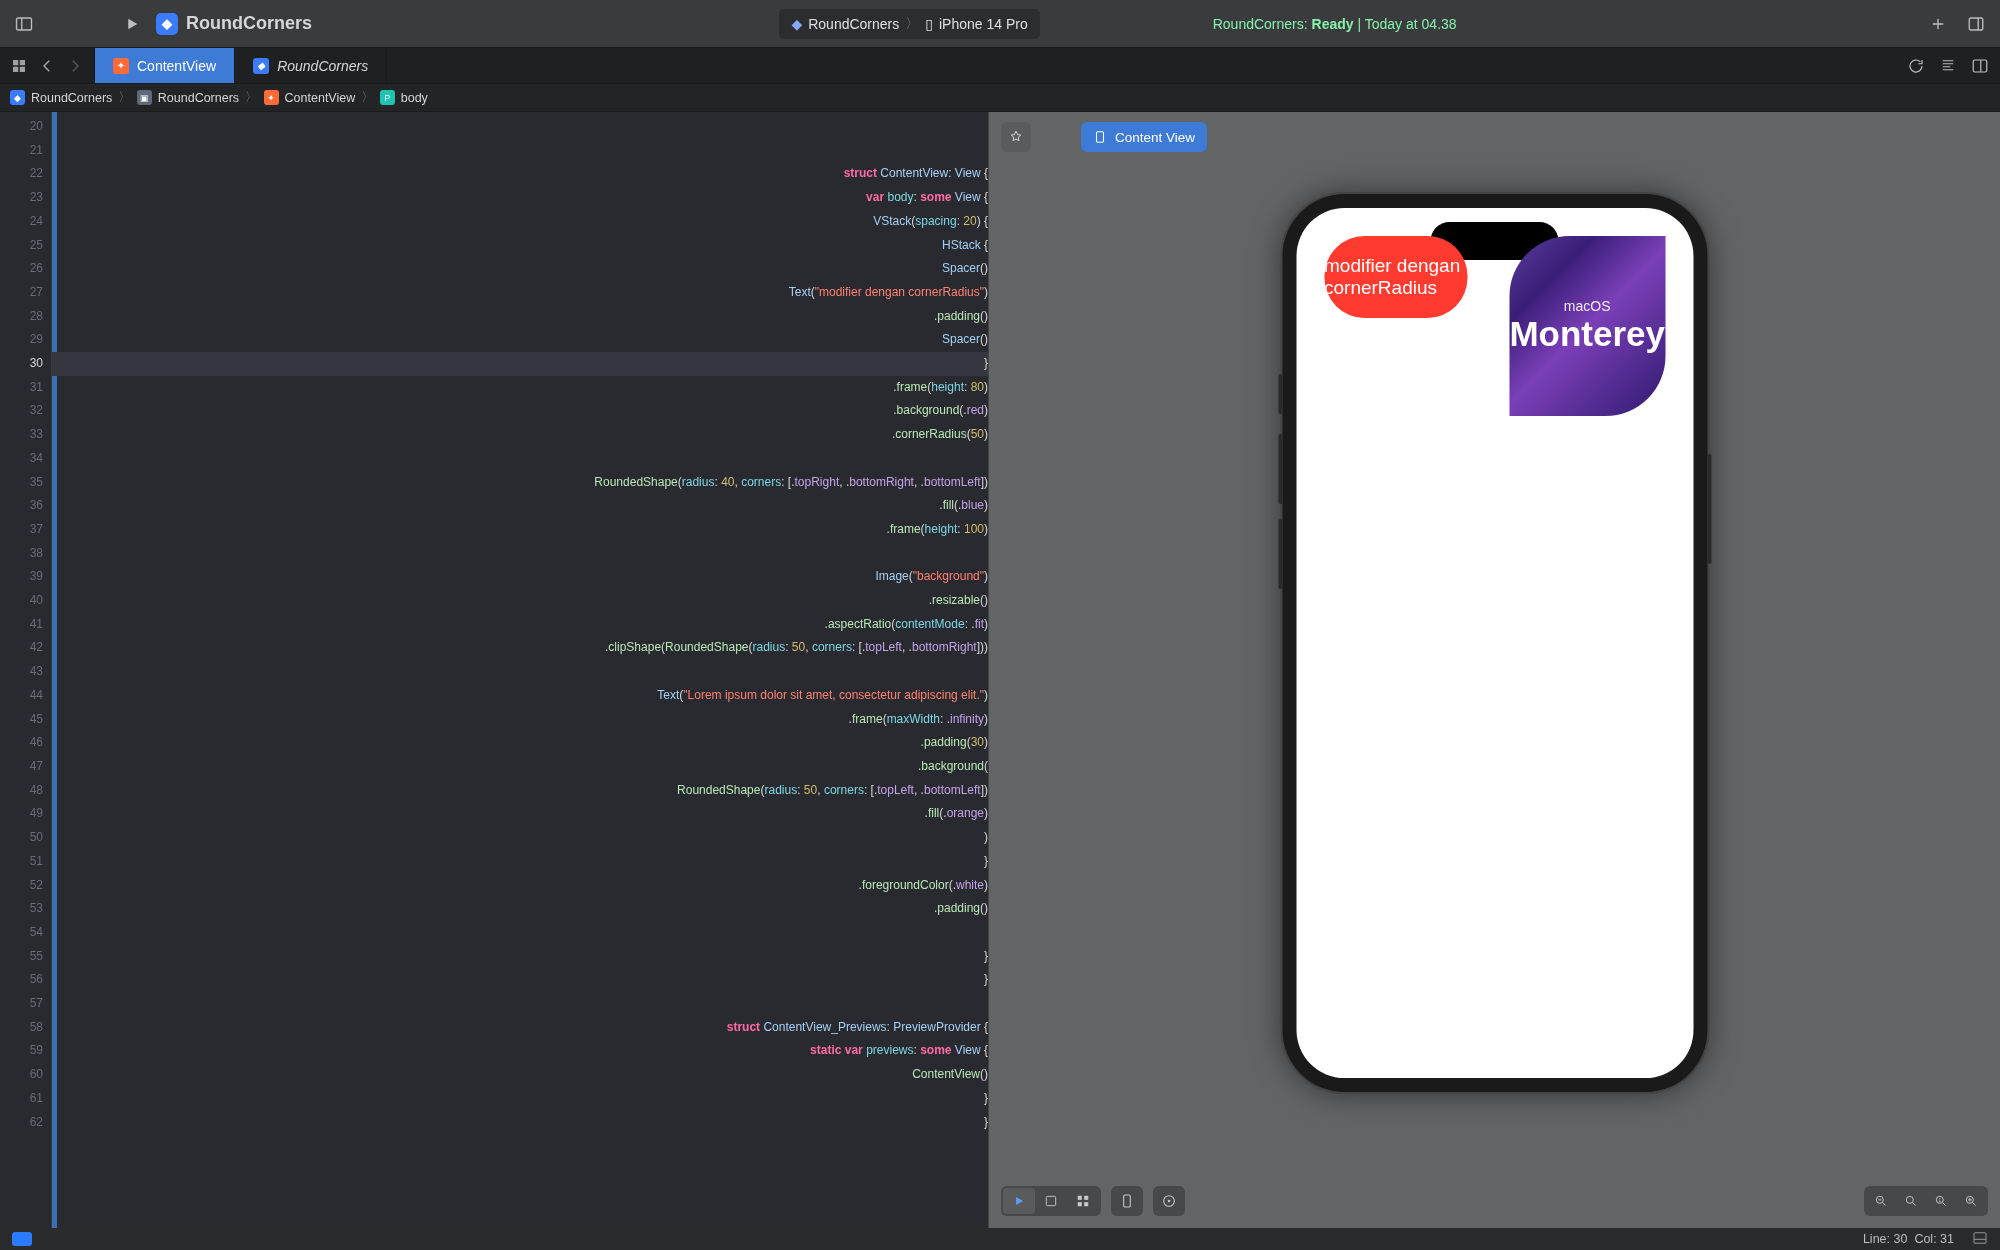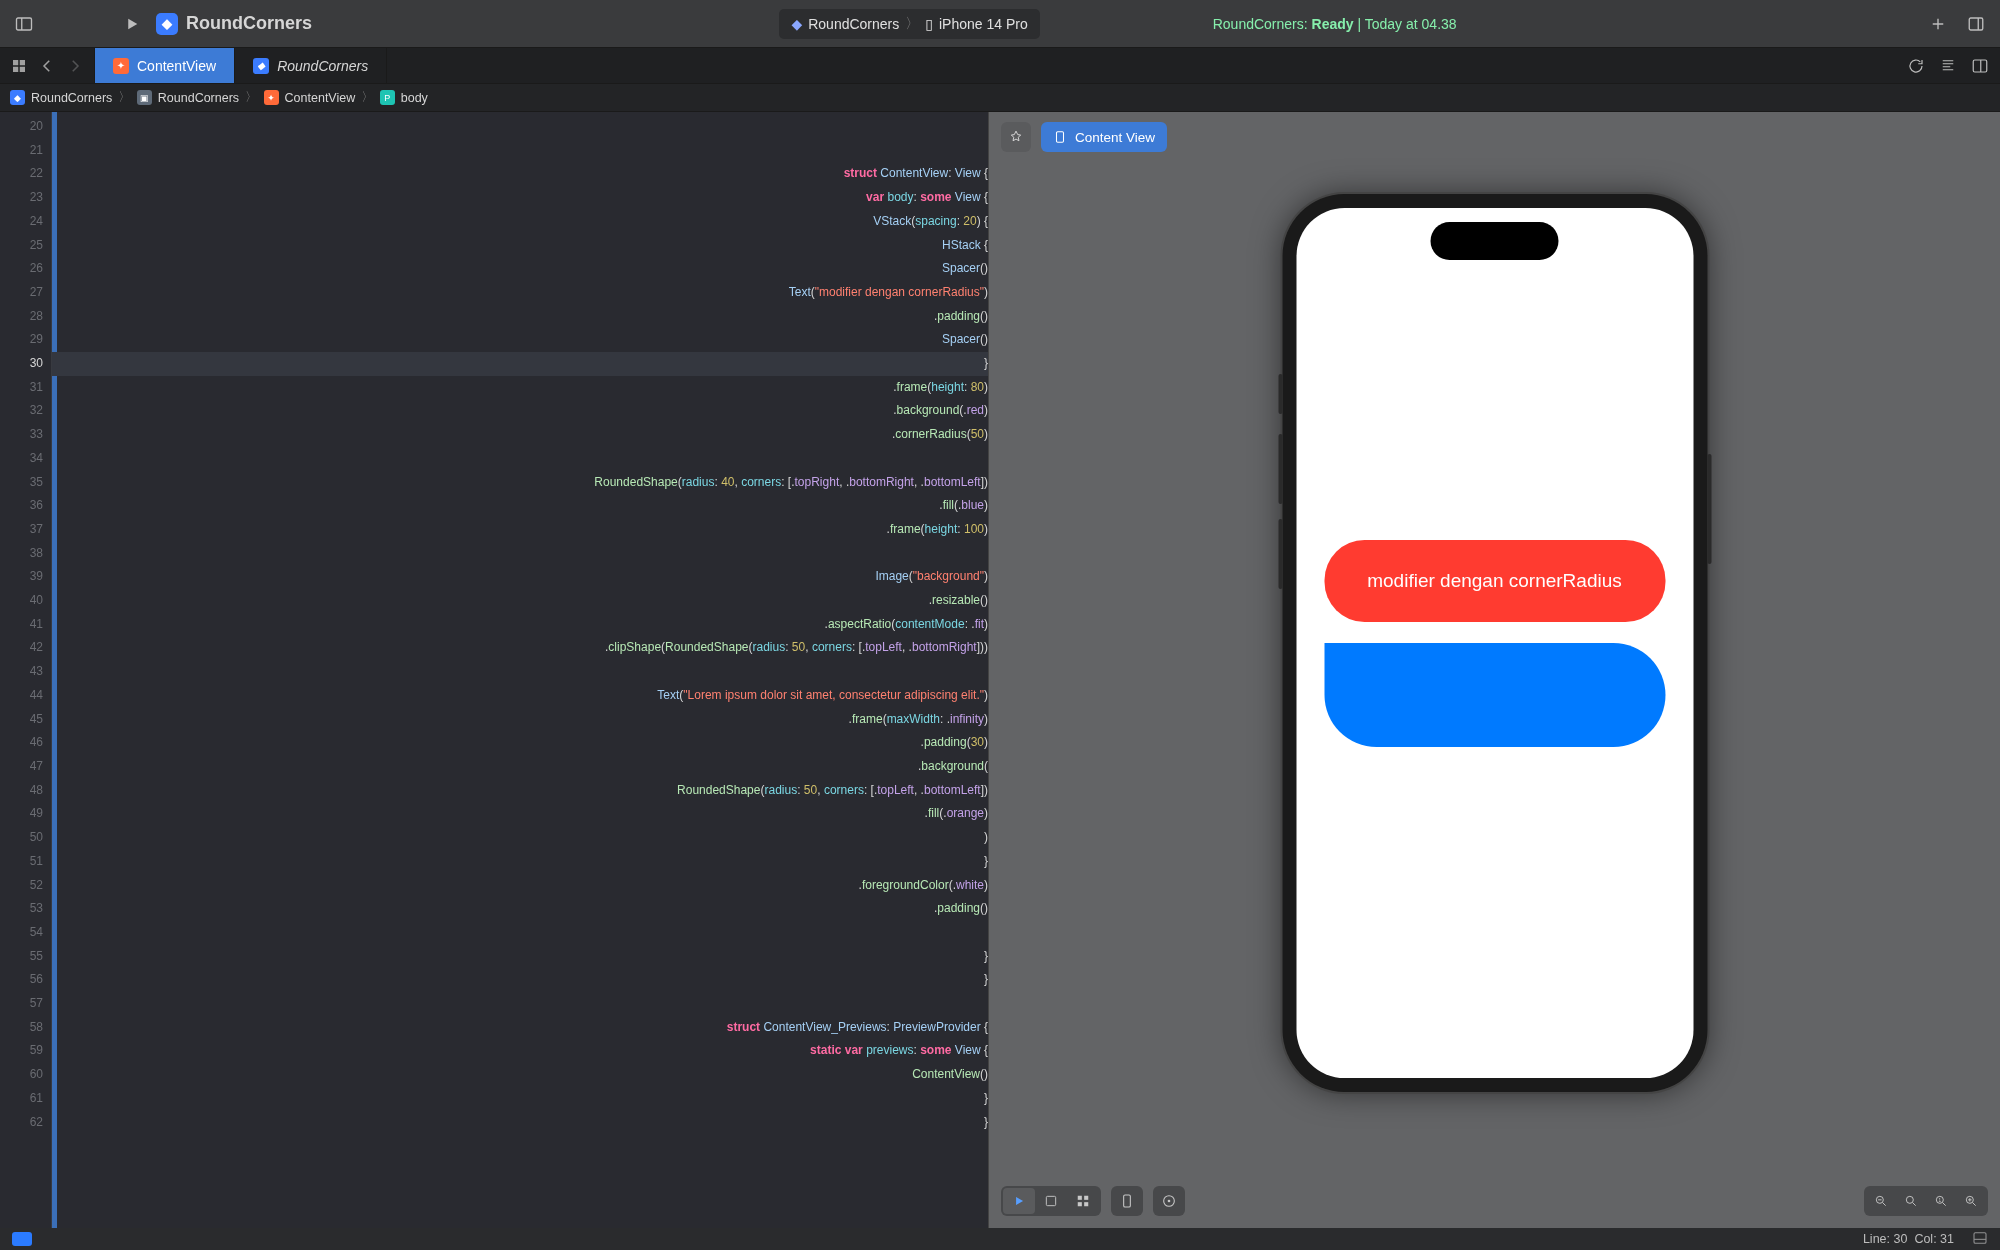--- a/index.html
+++ b/index.html
@@ -70,34 +70,34 @@
   .ty2{color:var(--code-type2);}
   .pa{color:var(--code-param);}
   .st{color:var(--code-string);}
   .nu{color:var(--code-num);}
   .en{color:var(--code-enum);}
   .fn{color:#b7e8b5;}
   
   .preview-pane{flex:1;background:var(--bg-preview);position:relative;border-left:1px solid #444;}
   .canvas-top{position:absolute;top:10px;left:12px;display:flex;gap:10px;}
   .pin-btn{width:30px;height:30px;background:#5a5b5d;border-radius:6px;display:flex;align-items:center;justify-content:center;color:#ddd;}
-  .contentview-chip{height:30px;background:#3d7bd6;border-radius:6px;padding:0 12px;display:flex;align-items:center;gap:8px;color:white;font-size:13.5px;}
+  .contentview-chip{height:30px;background:#3d7bd6;border-radius:6px;padding:0 12px;display:flex;align-items:center;gap:8px;color:white;font-size:13.5px;margin-left:40px;}
   .canvas-bottom{position:absolute;bottom:12px;left:12px;right:12px;display:flex;align-items:center;}
   .btn-group{background:#47484a;border-radius:6px;display:flex;padding:2px;gap:0;}
   .btn-group .seg{width:32px;height:26px;display:flex;align-items:center;justify-content:center;color:#c8c8c8;border-radius:4px;}
   .btn-group .seg.active{background:#5a5b5d;color:#589fff;}
   .btn-alone{width:32px;height:30px;background:#47484a;border-radius:6px;display:flex;align-items:center;justify-content:center;color:#c8c8c8;margin-left:10px;}
   .zoom-group{margin-left:auto;background:#47484a;border-radius:6px;display:flex;padding:2px;}
   .zoom-group .seg{width:30px;height:26px;display:flex;align-items:center;justify-content:center;color:#c8c8c8;}
   
   .iphone{position:absolute;left:50%;top:50%;transform:translate(-50%,-53%);width:425px;height:898px;background:#1a1a1a;border-radius:62px;box-shadow:0 0 0 2px #444, 0 0 30px rgba(0,0,0,.5);padding:14px;}
   .iphone-side-btn{position:absolute;background:#2a2a2a;border-radius:2px;}
   .iphone-screen{width:100%;height:100%;background:white;border-radius:48px;overflow:hidden;position:relative;}
   .dynamic-island{position:absolute;top:14px;left:50%;transform:translateX(-50%);width:128px;height:38px;background:black;border-radius:20px;}
-  .app-content{position:absolute;top:0;left:0;right:0;bottom:0;padding:28px;display:flex;flex-direction:column;gap:21px;justify-content:center;}
+  .app-content{position:absolute;top:0;left:0;right:0;bottom:0;padding:28px;display:flex;gap:21px;justify-content:center;}
   .red-pill{background:#ff3b30;color:white;border-radius:40px;height:82px;display:flex;align-items:center;justify-content:center;font-size:19px;}
   .blue-shape{background:#007aff;height:104px;border-radius:0 52px 52px 52px;}
   .monterey{height:180px;border-radius:60px 0 60px 0;background:linear-gradient(135deg,#5a3d9e 0%,#3a1e78 25%,#7b3fb8 50%,#2e1a6e 100%);display:flex;flex-direction:column;align-items:center;justify-content:center;color:white;}
   .monterey .sub{font-size:14px;opacity:.9;}
   .monterey .main-t{font-size:35px;font-weight:700;}
   .orange-shape{background:#ff9500;color:white;border-radius:52px 0 0 52px;padding:24px 34px;font-size:18px;line-height:1.35;}
   
   .statusbar{height:22px;background:#2a2b2d;display:flex;align-items:center;padding:0 12px;font-size:12.5px;color:#bdbdbd;}
   .statusbar .right{margin-left:auto;display:flex;gap:18px;align-items:center;}
   .blue-dot{width:20px;height:14px;background:#2b7bff;border-radius:3px;}
@@ -329,20 +329,24 @@
       <div class="iphone-side-btn" style="left:-4px;top:240px;width:4px;height:70px"></div>
       <div class="iphone-side-btn" style="left:-4px;top:325px;width:4px;height:70px"></div>
       <div class="iphone-side-btn" style="right:-4px;top:260px;width:4px;height:110px"></div>
       <div class="iphone-screen">
         <div class="dynamic-island"></div>
         <div class="app-content">
           <div class="red-pill">
               <span>modifier dengan cornerRadius</span>
             </div>
           <div class="blue-shape"></div>
+          <div class="monterey">
+            <div class="sub">macOS</div>
+            <div class="main-t">Monterey</div>
+          </div>
         </div>
       </div>
     </div>
 
     <div class="canvas-bottom">
       <div class="btn-group">
         <div class="seg active">
             <svg width="14" height="14" viewBox="0 0 24 24">
               <path d="M7 5l12 7-12 7z" fill="currentColor"></path>
             </svg>

